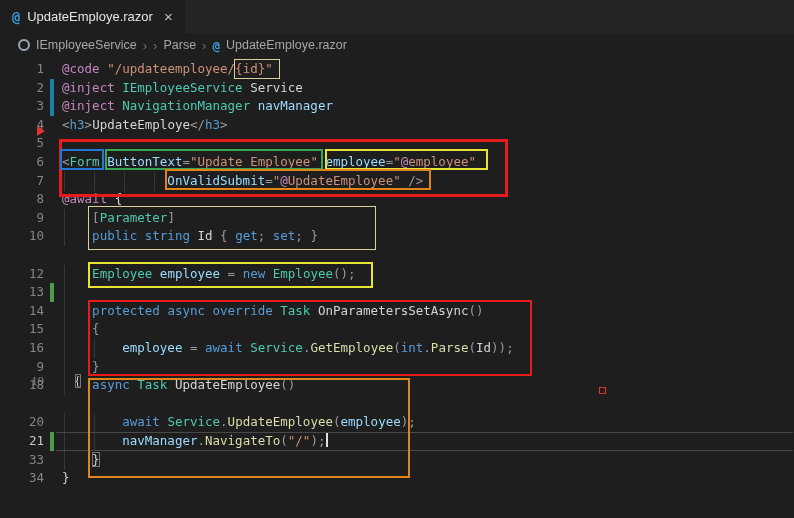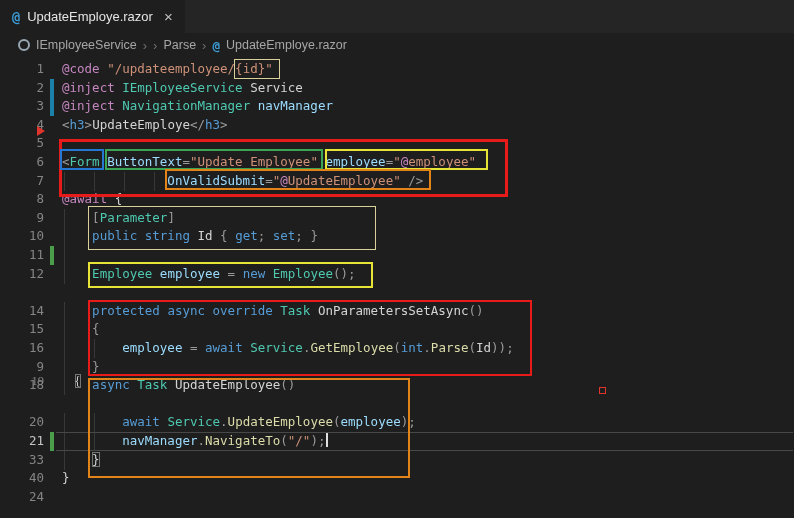--- a/index.html
+++ b/index.html
@@ -62,33 +62,32 @@
       <div class="row" style="top: 60px;"><span class="num">1</span><span class="code"><span class="tk-dir" style="color: rgb(197, 134, 192);">@code</span><span class="tk-pln" style="color: rgb(212, 212, 212);"> </span><span class="tk-str" style="color: rgb(206, 145, 120);">"/updateemployee/{id}"</span></span></div>
       <div class="row" style="top: 78.6px;"><span class="num">2</span><span class="changebar" style="background: rgb(27, 129, 168);"></span><span class="code"><span class="tk-dir" style="color: rgb(197, 134, 192);">@inject</span><span class="tk-pln" style="color: rgb(212, 212, 212);"> </span><span class="tk-type" style="color: rgb(78, 201, 176);">IEmployeeService</span><span class="tk-pln" style="color: rgb(212, 212, 212);"> </span><span class="tk-pln" style="color: rgb(212, 212, 212);">Service</span></span></div>
       <div class="row" style="top: 97.2px;"><span class="num">3</span><span class="changebar" style="background: rgb(27, 129, 168);"></span><span class="code"><span class="tk-dir" style="color: rgb(197, 134, 192);">@inject</span><span class="tk-pln" style="color: rgb(212, 212, 212);"> </span><span class="tk-type" style="color: rgb(78, 201, 176);">NavigationManager</span><span class="tk-pln" style="color: rgb(212, 212, 212);"> </span><span class="tk-var" style="color: rgb(156, 220, 254);">navManager</span></span></div>
       <div class="row" style="top: 115.8px;"><span class="num">4</span><span class="code"><span class="tk-pun" style="color: rgb(154, 154, 154);">&lt;</span><span class="tk-tag" style="color: rgb(86, 156, 214);">h3</span><span class="tk-pun" style="color: rgb(154, 154, 154);">&gt;</span><span class="tk-pln" style="color: rgb(212, 212, 212);">UpdateEmploye</span><span class="tk-pun" style="color: rgb(154, 154, 154);">&lt;/</span><span class="tk-tag" style="color: rgb(86, 156, 214);">h3</span><span class="tk-pun" style="color: rgb(154, 154, 154);">&gt;</span></span></div>
       <div class="row" style="top: 134.4px;"><span class="num">5</span><span class="code"></span></div>
       <div class="row" style="top: 153px;"><span class="num">6</span><span class="code"><span class="tk-pun" style="color: rgb(154, 154, 154);">&lt;</span><span class="tk-type" style="color: rgb(78, 201, 176);">Form</span><span class="tk-pln" style="color: rgb(212, 212, 212);"> </span><span class="tk-var" style="color: rgb(156, 220, 254);">ButtonText</span><span class="tk-pun" style="color: rgb(154, 154, 154);">=</span><span class="tk-str" style="color: rgb(206, 145, 120);">"Update Employee"</span><span class="tk-pln" style="color: rgb(212, 212, 212);"> </span><span class="tk-var" style="color: rgb(156, 220, 254);">employee</span><span class="tk-pun" style="color: rgb(154, 154, 154);">=</span><span class="tk-str" style="color: rgb(206, 145, 120);">"</span><span class="tk-dir" style="color: rgb(197, 134, 192);">@</span><span class="tk-str" style="color: rgb(206, 145, 120);">employee"</span></span></div>
       <div class="row" style="top: 171.6px;"><span class="num">7</span><span class="guide" style="left: 63.5px;"></span><span class="guide" style="left: 93.62px;"></span><span class="guide" style="left: 123.74px;"></span><span class="guide" style="left: 153.86px;"></span><span class="code"><span class="tk-pln" style="color: rgb(212, 212, 212);">              </span><span class="tk-var" style="color: rgb(156, 220, 254);">OnValidSubmit</span><span class="tk-pun" style="color: rgb(154, 154, 154);">=</span><span class="tk-str" style="color: rgb(206, 145, 120);">"</span><span class="tk-dir" style="color: rgb(197, 134, 192);">@</span><span class="tk-str" style="color: rgb(206, 145, 120);">UpdateEmployee"</span><span class="tk-pln" style="color: rgb(212, 212, 212);"> </span><span class="tk-pun" style="color: rgb(154, 154, 154);">/&gt;</span></span></div>
       <div class="row" style="top: 190.2px;"><span class="num">8</span><span class="code"><span class="tk-dir" style="color: rgb(197, 134, 192);">@await</span><span class="tk-pln" style="color: rgb(212, 212, 212);"> {</span></span></div>
       <div class="row" style="top: 208.8px;"><span class="num">9</span><span class="guide" style="left: 63.5px;"></span><span class="code"><span class="tk-pln" style="color: rgb(212, 212, 212);">    </span><span class="tk-pun" style="color: rgb(154, 154, 154);">[</span><span class="tk-type" style="color: rgb(78, 201, 176);">Parameter</span><span class="tk-pun" style="color: rgb(154, 154, 154);">]</span></span></div>
       <div class="row" style="top: 227.4px;"><span class="num">10</span><span class="guide" style="left: 63.5px;"></span><span class="code"><span class="tk-pln" style="color: rgb(212, 212, 212);">    </span><span class="tk-kw" style="color: rgb(86, 156, 214);">public</span><span class="tk-pln" style="color: rgb(212, 212, 212);"> </span><span class="tk-kw" style="color: rgb(86, 156, 214);">string</span><span class="tk-pln" style="color: rgb(212, 212, 212);"> </span><span class="tk-pln" style="color: rgb(212, 212, 212);">Id</span><span class="tk-pun" style="color: rgb(154, 154, 154);"> { </span><span class="tk-kw" style="color: rgb(86, 156, 214);">get</span><span class="tk-pun" style="color: rgb(154, 154, 154);">; </span><span class="tk-kw" style="color: rgb(86, 156, 214);">set</span><span class="tk-pun" style="color: rgb(154, 154, 154);">; }</span></span></div>
-      <div class="row" style="top: 246px;"><span class="num">11</span><span class="changebar" style="background: rgb(74, 158, 74);"></span><span class="guide" style="left: 63.5px;"></span><span class="code"></span></div>
       <div class="row" style="top: 264.6px;"><span class="num">12</span><span class="guide" style="left: 63.5px;"></span><span class="code"><span class="tk-pln" style="color: rgb(212, 212, 212);">    </span><span class="tk-type" style="color: rgb(78, 201, 176);">Employee</span><span class="tk-pln" style="color: rgb(212, 212, 212);"> </span><span class="tk-var" style="color: rgb(156, 220, 254);">employee</span><span class="tk-pln" style="color: rgb(212, 212, 212);"> </span><span class="tk-pun" style="color: rgb(154, 154, 154);">=</span><span class="tk-pln" style="color: rgb(212, 212, 212);"> </span><span class="tk-kw" style="color: rgb(86, 156, 214);">new</span><span class="tk-pln" style="color: rgb(212, 212, 212);"> </span><span class="tk-type" style="color: rgb(78, 201, 176);">Employee</span><span class="tk-pun" style="color: rgb(154, 154, 154);">();</span></span></div>
+      <div class="row" style="top: 283.2px;"><span class="num">13</span><span class="changebar" style="background: rgb(74, 158, 74);"></span><span class="guide" style="left: 63.5px;"></span><span class="code"></span></div>
       <div class="row" style="top: 301.8px;"><span class="num">14</span><span class="guide" style="left: 63.5px;"></span><span class="code"><span class="tk-pln" style="color: rgb(212, 212, 212);">    </span><span class="tk-kw" style="color: rgb(86, 156, 214);">protected</span><span class="tk-pln" style="color: rgb(212, 212, 212);"> </span><span class="tk-kw" style="color: rgb(86, 156, 214);">async</span><span class="tk-pln" style="color: rgb(212, 212, 212);"> </span><span class="tk-kw" style="color: rgb(86, 156, 214);">override</span><span class="tk-pln" style="color: rgb(212, 212, 212);"> </span><span class="tk-type" style="color: rgb(78, 201, 176);">Task</span><span class="tk-pln" style="color: rgb(212, 212, 212);"> </span><span class="tk-pln" style="color: rgb(212, 212, 212);">OnParametersSetAsync</span><span class="tk-pun" style="color: rgb(154, 154, 154);">()</span></span></div>
       <div class="row" style="top: 320.4px;"><span class="num">15</span><span class="guide" style="left: 63.5px;"></span><span class="code"><span class="tk-pln" style="color: rgb(212, 212, 212);">    </span><span class="tk-pun" style="color: rgb(154, 154, 154);">{</span></span></div>
       <div class="row" style="top: 339px;"><span class="num">16</span><span class="guide" style="left: 63.5px;"></span><span class="guide" style="left: 93.62px;"></span><span class="code"><span class="tk-pln" style="color: rgb(212, 212, 212);">        </span><span class="tk-var" style="color: rgb(156, 220, 254);">employee</span><span class="tk-pln" style="color: rgb(212, 212, 212);"> </span><span class="tk-pun" style="color: rgb(154, 154, 154);">=</span><span class="tk-pln" style="color: rgb(212, 212, 212);"> </span><span class="tk-kw" style="color: rgb(86, 156, 214);">await</span><span class="tk-pln" style="color: rgb(212, 212, 212);"> </span><span class="tk-type" style="color: rgb(78, 201, 176);">Service</span><span class="tk-pun" style="color: rgb(154, 154, 154);">.</span><span class="tk-fn" style="color: rgb(220, 220, 170);">GetEmployee</span><span class="tk-pun" style="color: rgb(154, 154, 154);">(</span><span class="tk-kw" style="color: rgb(86, 156, 214);">int</span><span class="tk-pun" style="color: rgb(154, 154, 154);">.</span><span class="tk-fn" style="color: rgb(220, 220, 170);">Parse</span><span class="tk-pun" style="color: rgb(154, 154, 154);">(</span><span class="tk-pln" style="color: rgb(212, 212, 212);">Id</span><span class="tk-pun" style="color: rgb(154, 154, 154);">));</span></span></div>
       <div class="row" style="top: 357.6px;"><span class="num">9</span><span class="guide" style="left: 63.5px;"></span><span class="code"><span class="tk-pln" style="color: rgb(212, 212, 212);">    </span><span class="tk-pun" style="color: rgb(154, 154, 154);">}</span></span></div>
       <div class="row" style="top: 376.2px;"><span class="num">18</span><span class="guide" style="left: 63.5px;"></span><span class="code"><span class="tk-pln" style="color: rgb(212, 212, 212);">    </span><span class="tk-kw" style="color: rgb(86, 156, 214);">async</span><span class="tk-pln" style="color: rgb(212, 212, 212);"> </span><span class="tk-type" style="color: rgb(78, 201, 176);">Task</span><span class="tk-pln" style="color: rgb(212, 212, 212);"> </span><span class="tk-pln" style="color: rgb(212, 212, 212);">UpdateEmployee</span><span class="tk-pun" style="color: rgb(154, 154, 154);">()</span></span></div>
       <div class="row" style="top: 372px; font-family: Liberation Serif, serif;"><span class="num">19</span><span class="guide" style="left: 63.5px;"></span><span class="code"><span class="tk-pln" style="color: rgb(212, 212, 212);">    </span><span class="tk-brk" style="color: rgb(212, 212, 212);">{</span></span></div>
       <div class="row" style="top: 413.4px;"><span class="num">20</span><span class="guide" style="left: 63.5px;"></span><span class="guide" style="left: 93.62px;"></span><span class="code"><span class="tk-pln" style="color: rgb(212, 212, 212);">        </span><span class="tk-kw" style="color: rgb(86, 156, 214);">await</span><span class="tk-pln" style="color: rgb(212, 212, 212);"> </span><span class="tk-type" style="color: rgb(78, 201, 176);">Service</span><span class="tk-pun" style="color: rgb(154, 154, 154);">.</span><span class="tk-fn" style="color: rgb(220, 220, 170);">UpdateEmployee</span><span class="tk-pun" style="color: rgb(154, 154, 154);">(</span><span class="tk-var" style="color: rgb(156, 220, 254);">employee</span><span class="tk-pun" style="color: rgb(154, 154, 154);">);</span></span></div>
       <div class="row" style="top: 432px;"><span class="num" style="color: rgb(198, 198, 198);">21</span><span class="changebar" style="background: rgb(74, 158, 74);"></span><span class="guide" style="left: 63.5px;"></span><span class="guide" style="left: 93.62px;"></span><span class="code"><span class="tk-pln" style="color: rgb(212, 212, 212);">        </span><span class="tk-var" style="color: rgb(156, 220, 254);">navManager</span><span class="tk-pun" style="color: rgb(154, 154, 154);">.</span><span class="tk-fn" style="color: rgb(220, 220, 170);">NavigateTo</span><span class="tk-pun" style="color: rgb(154, 154, 154);">(</span><span class="tk-str" style="color: rgb(206, 145, 120);">"/"</span><span class="tk-pun" style="color: rgb(154, 154, 154);">);</span><span class="caret"></span></span></div>
       <div class="row" style="top: 450.6px;"><span class="num">33</span><span class="guide" style="left: 63.5px;"></span><span class="code"><span class="tk-pln" style="color: rgb(212, 212, 212);">    </span><span class="tk-brk" style="color: rgb(212, 212, 212);">}</span></span></div>
-      <div class="row" style="top: 469.2px;"><span class="num">40</span><span class="code"><span class="tk-pln" style="color: rgb(212, 212, 212);">}</span></span></div>
-      <div class="row" style="top: 487.8px;"><span class="num">24</span><span class="code"></span></div>
+      <div class="row" style="top: 469.2px;"><span class="num">34</span><span class="code"><span class="tk-pln" style="color: rgb(212, 212, 212);">}</span></span></div>
     </div>
 
   <div class="overlays" id="overlays">
       <div class="anno" style="left: 56px; top: 432px; width: 737px; height: 19px; border-top: 1px solid rgb(72, 72, 72); border-right: none; border-bottom: 1px solid rgb(72, 72, 72); border-left: none; border-image: initial;"></div>
       <div class="anno" style="left: 234px; top: 59px; width: 46px; height: 20px; border: 1.5px solid rgb(217, 208, 154);"></div>
       <div class="anno" style="left: 59px; top: 139px; width: 449px; height: 58px; border: 3.5px solid rgb(232, 27, 27);"></div>
       <div class="anno" style="left: 60px; top: 149px; width: 44px; height: 21px; border: 2px solid rgb(36, 120, 212);"></div>
       <div class="anno" style="left: 105px; top: 149px; width: 218px; height: 21px; border: 2px solid rgb(58, 166, 85);"></div>
       <div class="anno" style="left: 325px; top: 149px; width: 163px; height: 21px; border: 2px solid rgb(232, 227, 55);"></div>
       <div class="anno" style="left: 165px; top: 169px; width: 266px; height: 21px; border: 2px solid rgb(226, 132, 24);"></div>

